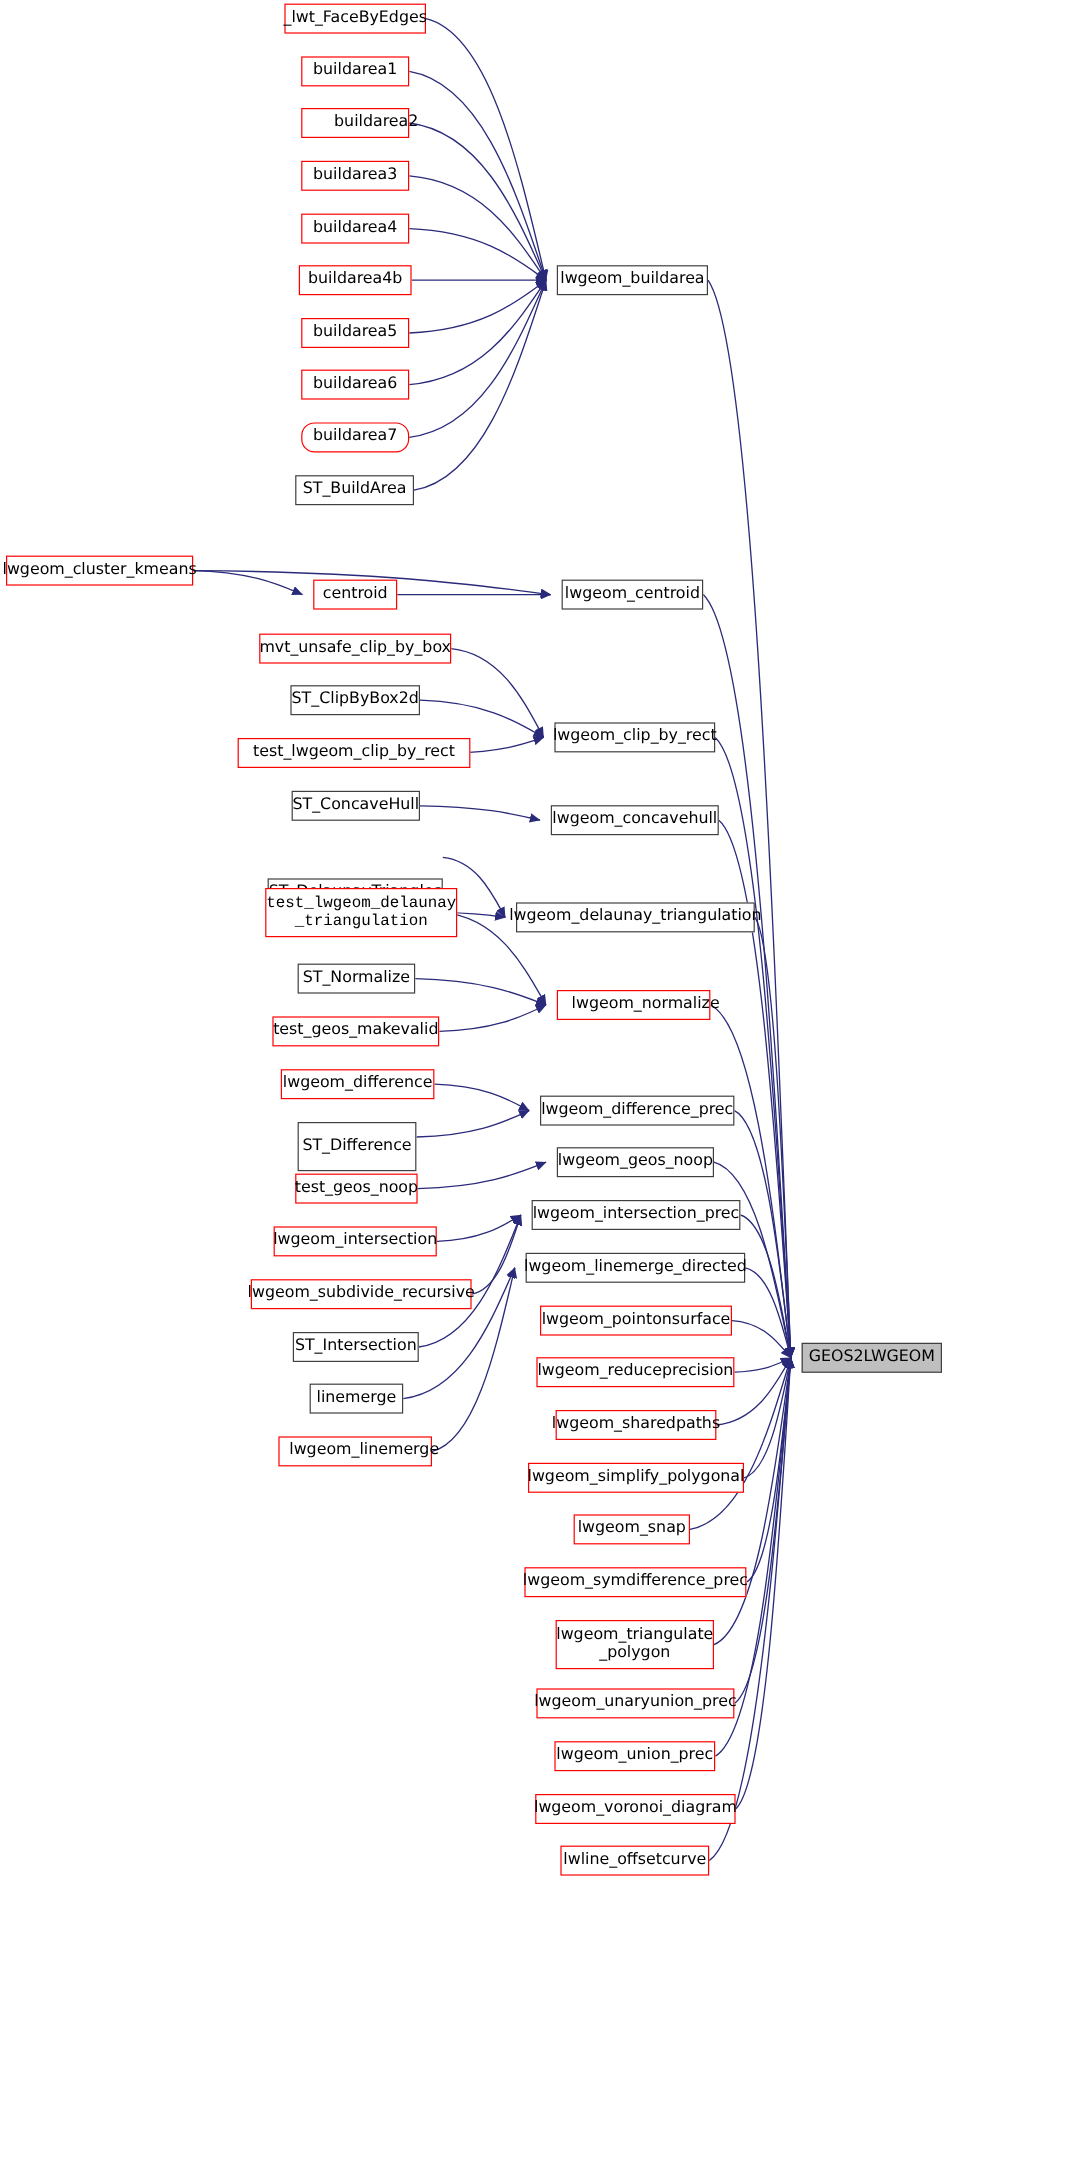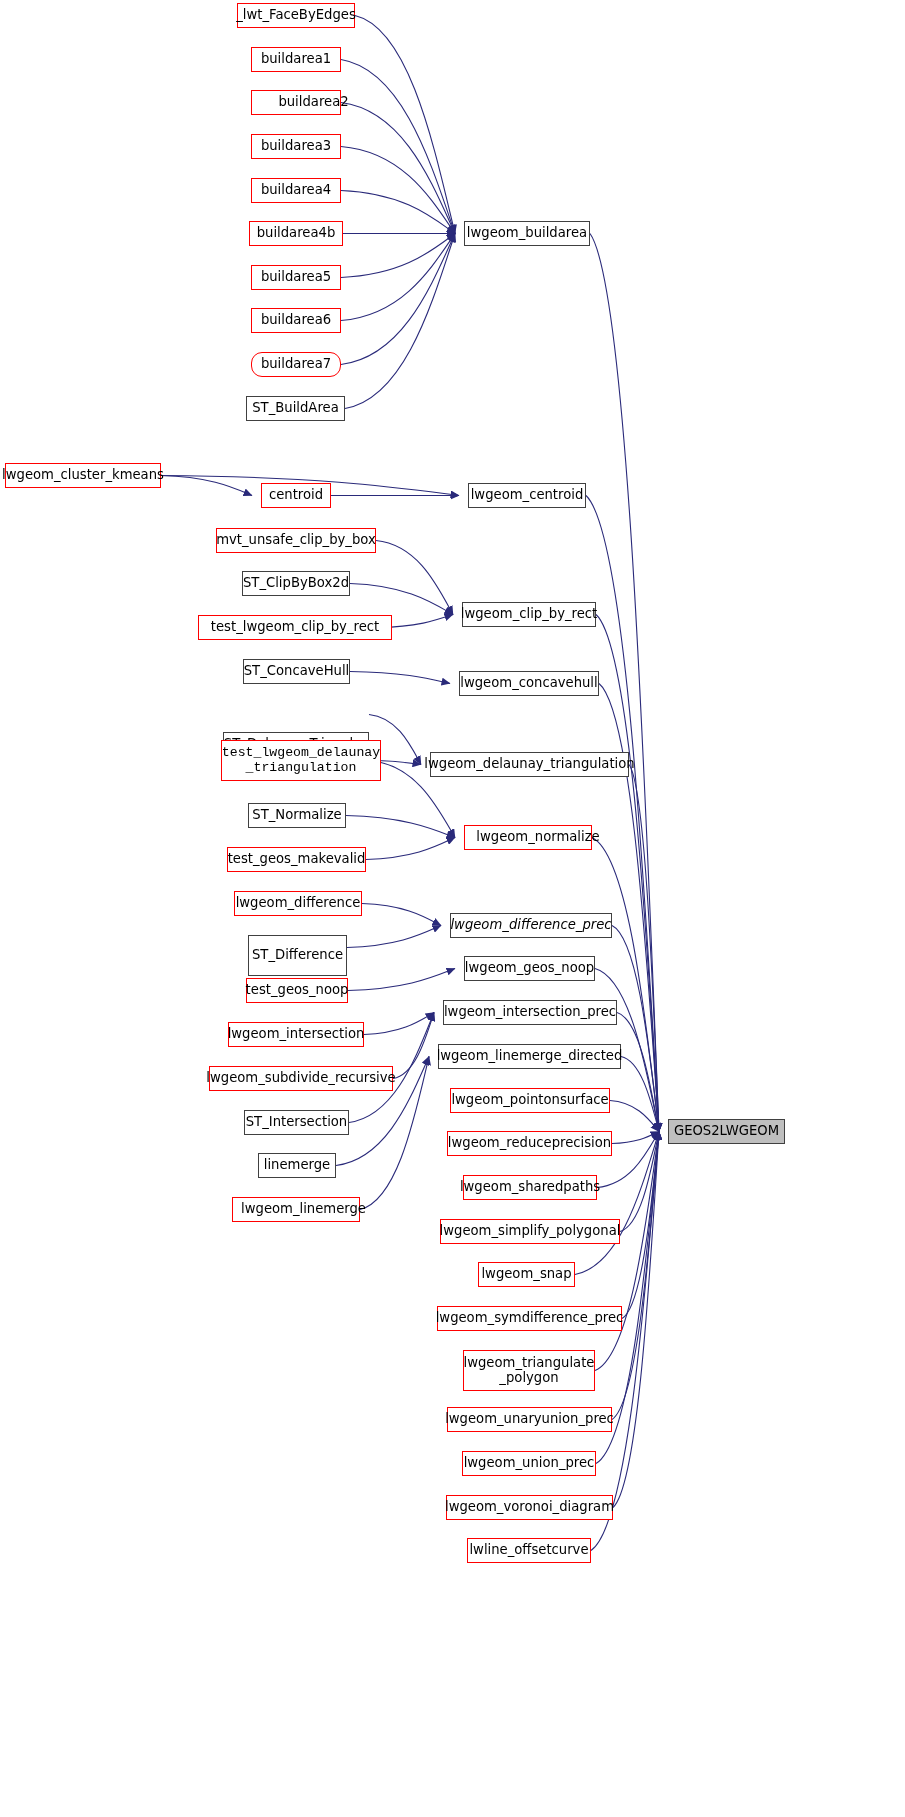--- a/index.html
+++ b/index.html
@@ -101,21 +101,21 @@
       <div class="node black" style="left: 459px; top: 671px; width: 140px; height: 25px;">lwgeom_concavehull</div>
       <div class="node black" style="left: 223px; top: 732px; width: 146px; height: 25px;">ST_DelaunayTriangles</div>
       <div class="node red" style="left: 221px; top: 740px; width: 160px; height: 41px; font-family: Liberation Mono, monospace;">test_lwgeom_delaunay
 _triangulation</div>
       <div class="node black" style="left: 430px; top: 752px; width: 199px; height: 25px;">lwgeom_delaunay_triangulation</div>
       <div class="node black" style="left: 248px; top: 803px; width: 98px; height: 25px;">ST_Normalize</div>
       <div class="node red" style="left: 227px; top: 847px; width: 139px; height: 25px;">test_geos_makevalid</div>
       <div class="node red" style="left: 464px; top: 825px; width: 128px; height: 25px; padding-left: 20px;">lwgeom_normalize</div>
       <div class="node red" style="left: 234px; top: 891px; width: 128px; height: 25px;">lwgeom_difference</div>
       <div class="node black" style="left: 248px; top: 935px; width: 99px; height: 41px;">ST_Difference</div>
-      <div class="node black" style="left: 450px; top: 913px; width: 162px; height: 25px; font-style: italic;">lwgeom_difference_prec</div>
+      <div class="node black" style="left: 450px; top: 913px; width: 162px; height: 25px;">lwgeom_difference_prec</div>
       <div class="node red" style="left: 246px; top: 978px; width: 102px; height: 25px;">test_geos_noop</div>
       <div class="node black" style="left: 464px; top: 956px; width: 131px; height: 25px;">lwgeom_geos_noop</div>
       <div class="node red" style="left: 228px; top: 1022px; width: 136px; height: 25px;">lwgeom_intersection</div>
       <div class="node black" style="left: 443px; top: 1000px; width: 174px; height: 25px;">lwgeom_intersection_prec</div>
       <div class="node red" style="left: 209px; top: 1066px; width: 184px; height: 25px;">lwgeom_subdivide_recursive</div>
       <div class="node black" style="left: 438px; top: 1044px; width: 183px; height: 25px;">lwgeom_linemerge_directed</div>
       <div class="node black" style="left: 244px; top: 1110px; width: 105px; height: 25px;">ST_Intersection</div>
       <div class="node black" style="left: 258px; top: 1153px; width: 78px; height: 25px;">linemerge</div>
       <div class="node red" style="left: 232px; top: 1197px; width: 128px; height: 25px; padding-left: 15px;">lwgeom_linemerge</div>
       <div class="node red" style="left: 450px; top: 1088px; width: 160px; height: 25px;">lwgeom_pointonsurface</div>

